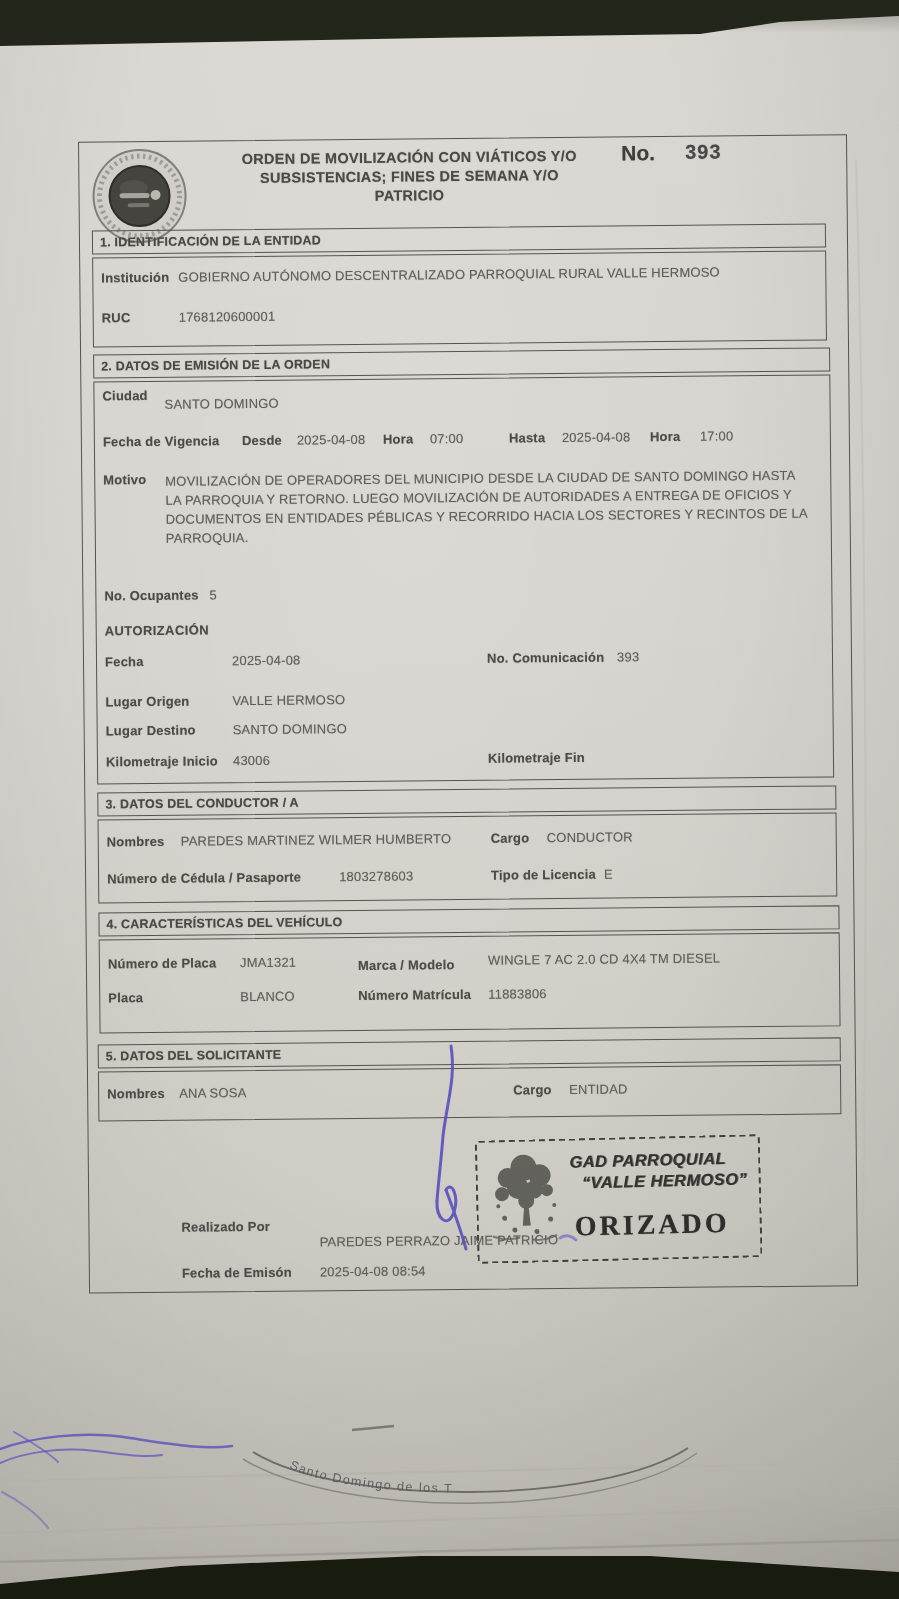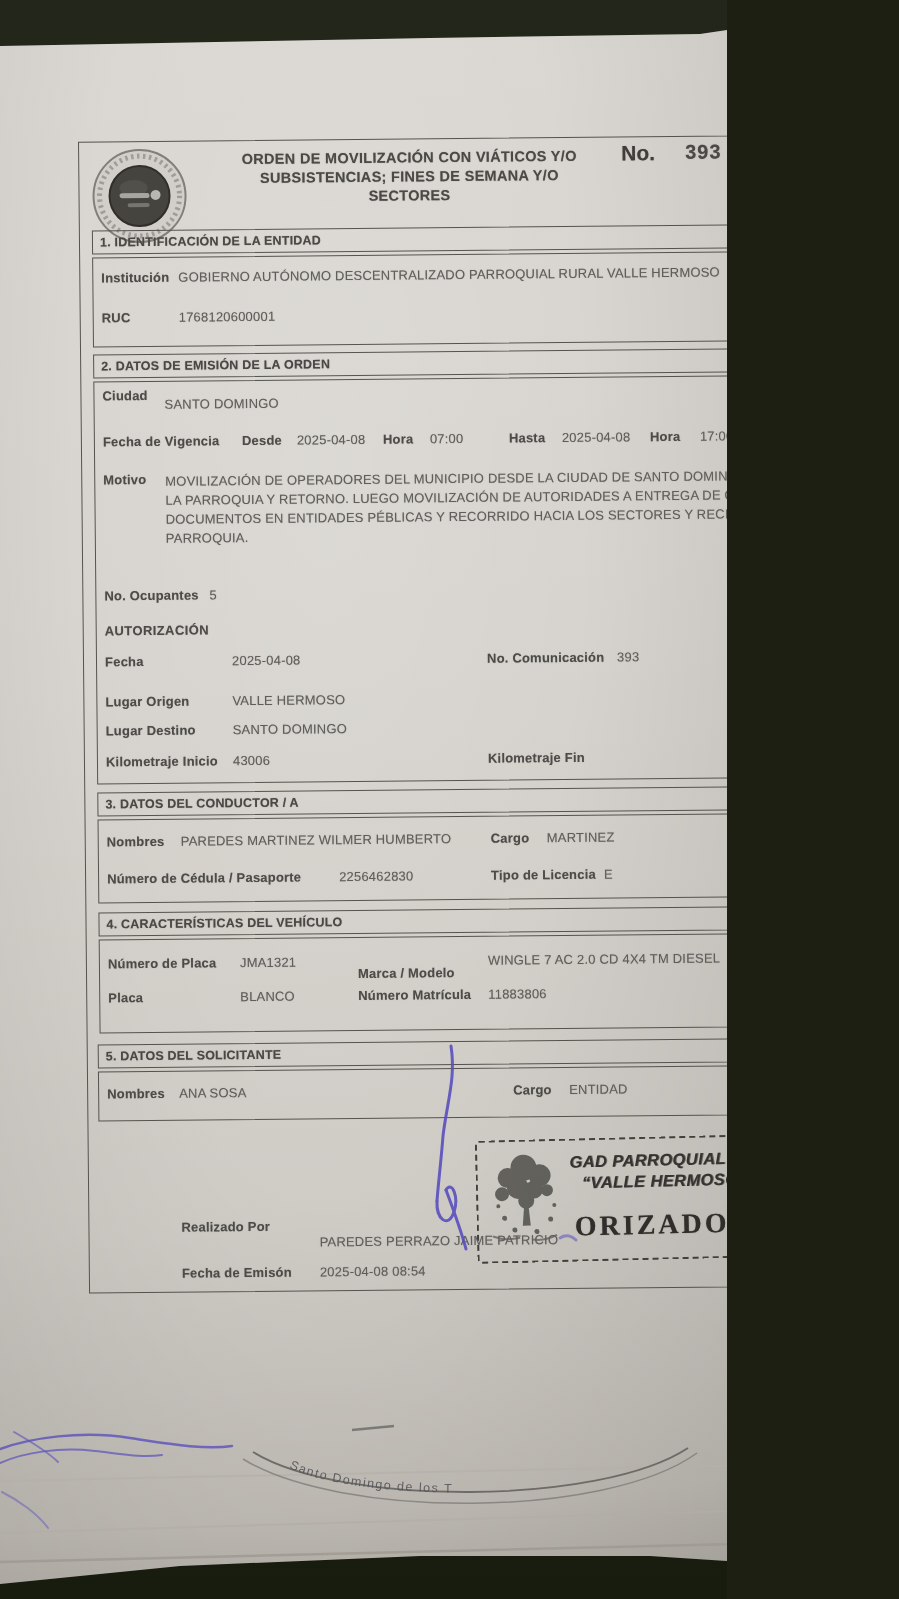--- a/index.html
+++ b/index.html
@@ -1,16 +1,16 @@
 <!DOCTYPE html>
 <html><head>
 <meta charset="utf-8">
 <style>
   html,body{margin:0;padding:0;background:#1c1f12;}
-  .photo{position:relative;width:727px;height:1599px;overflow:hidden;
+  .photo{position:relative;width:899px;height:1599px;overflow:hidden;
          background:linear-gradient(180deg,#23261a 0%,#1e2214 60%,#181c0f 100%);
          font-family:"Liberation Sans",sans-serif;}
   .paper{position:absolute;inset:0;
          background:linear-gradient(176deg,#dbd8d3 0%,#d7d4cf 40%,#cfccc6 75%,#c2beb7 93%,#b3afa7 100%);
          clip-path:polygon(0px 46px,430px 38px,700px 34px,780px 22px,899px 16px,
                            899px 1572px,650px 1556px,420px 1556px,180px 1566px,0px 1584px);}
   .paper::after{content:"";position:absolute;inset:0;
          background:radial-gradient(ellipse at 45% 30%,rgba(255,255,255,.10) 0%,rgba(0,0,0,0) 45%,rgba(0,0,0,.10) 100%);}
   .paper::before{content:"";position:absolute;left:0;right:0;top:0;height:60px;
          background:linear-gradient(180deg,rgba(20,22,12,.35),rgba(20,22,12,0) 55%);}
@@ -57,21 +57,21 @@
       <circle cx="50" cy="50" r="40" fill="none" stroke="#8a8883" stroke-width="5" stroke-dasharray="2.5 3.5" opacity="0.7"></circle>
       <circle cx="50" cy="50" r="30" fill="#45443f" stroke="#2f2e2b" stroke-width="2"></circle>
       <ellipse cx="44" cy="42" rx="14" ry="8" fill="#5a5953" opacity="0.6"></ellipse>
       <rect x="30" y="47" width="30" height="5" rx="2.5" fill="#b9b6b0" opacity="0.85"></rect>
       <circle cx="66" cy="49" r="5" fill="#c7c4be" opacity="0.9"></circle>
       <rect x="38" y="57" width="22" height="4" rx="2" fill="#8d8a84" opacity="0.7"></rect>
     </svg>
     <div class="doc-title">
       <span>ORDEN DE MOVILIZACIÓN CON VIÁTICOS Y/O</span><br>
       <span>SUBSISTENCIAS; FINES DE SEMANA Y/O</span><br>
-      <span>SECTORES</span>
+      <span>PATRICIO</span>
     </div>
     <div class="doc-no-label">No.</div>
     <div class="doc-no">393</div>
 
     <div class="sec-title-box" style="left:12px;top:88px;width:734px">1. IDENTIFICACIÓN DE LA ENTIDAD</div>
     <div class="sec-body-box" style="left:12px;top:115px;width:734px;height:90px">
       <span class="txt lbl" style="left:8px;top:12px">Institución</span>
       <span class="txt" style="left:85px;top:12px">GOBIERNO AUTÓNOMO DESCENTRALIZADO PARROQUIAL RURAL VALLE HERMOSO</span>
       <span class="txt lbl" style="left:8px;top:52px">RUC</span>
       <span class="txt" style="left:85px;top:52px">1768120600001</span>
@@ -115,32 +115,32 @@
       <span class="txt" style="left:135px;top:372px">43006</span>
       <span class="txt lbl" style="left:390px;top:372px">Kilometraje Fin</span>
       <span class="txt" style="left:510px;top:372px"></span>
     </div>
 
     <div class="sec-title-box" style="left:12px;top:650px;width:739px">3. DATOS DEL CONDUCTOR / A</div>
     <div class="sec-body-box" style="left:12px;top:677px;width:739px;height:84px">
       <span class="txt lbl" style="left:8px;top:14px">Nombres</span>
       <span class="txt" style="left:82px;top:14px">PAREDES MARTINEZ WILMER HUMBERTO</span>
       <span class="txt lbl" style="left:392px;top:14px">Cargo</span>
-      <span class="txt" style="left:448px;top:14px">MARTINEZ</span>
+      <span class="txt" style="left:448px;top:14px">CONDUCTOR</span>
       <span class="txt lbl" style="left:8px;top:51px">Número de Cédula / Pasaporte</span>
-      <span class="txt" style="left:240px;top:51px">2256462830</span>
+      <span class="txt" style="left:240px;top:51px">1803278603</span>
       <span class="txt lbl" style="left:392px;top:51px">Tipo de Licencia</span>
       <span class="txt" style="left:505px;top:51px">E</span>
     </div>
 
     <div class="sec-title-box" style="left:12px;top:770px;width:741px">4. CARACTERÍSTICAS DEL VEHÍCULO</div>
     <div class="sec-body-box" style="left:12px;top:797px;width:741px;height:94px">
       <span class="txt lbl" style="left:8px;top:16px">Número de Placa</span>
       <span class="txt" style="left:140px;top:16px">JMA1321</span>
-      <span class="txt lbl" style="left:258px;top:28px">Marca / Modelo</span>
+      <span class="txt lbl" style="left:258px;top:20px">Marca / Modelo</span>
       <span class="txt" style="left:388px;top:16px">WINGLE 7 AC 2.0 CD 4X4 TM DIESEL</span>
       <span class="txt lbl" style="left:8px;top:50px">Placa</span>
       <span class="txt" style="left:140px;top:50px">BLANCO</span>
       <span class="txt lbl" style="left:258px;top:50px">Número Matrícula</span>
       <span class="txt" style="left:388px;top:50px">11883806</span>
     </div>
 
     <div class="sec-title-box" style="left:10px;top:902px;width:743px">5. DATOS DEL SOLICITANTE</div>
     <div class="sec-body-box" style="left:10px;top:929px;width:743px;height:50px">
       <span class="txt lbl" style="left:8px;top:14px">Nombres</span>

